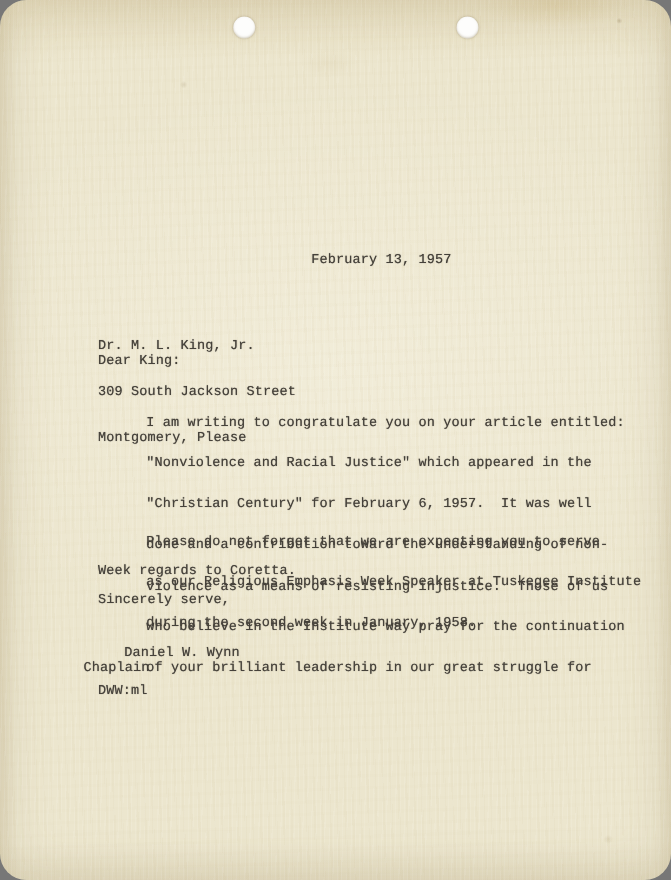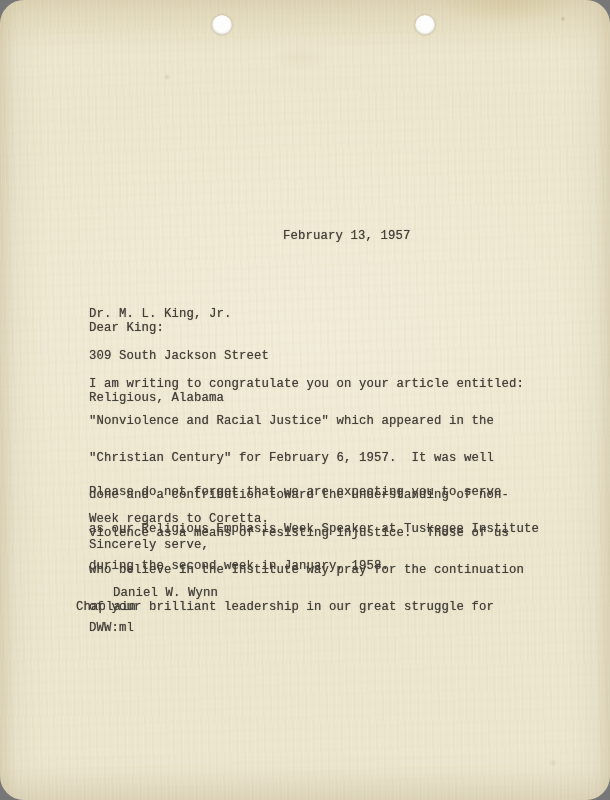--- a/index.html
+++ b/index.html
@@ -73,21 +73,21 @@
   .tw {
     position: absolute;
     font-family: "Liberation Mono", "DejaVu Sans Mono", monospace;
     font-size: 12.3px;
     color: #45413a;
     white-space: pre;
     letter-spacing: 0.12px;
     text-shadow: 0 0 0.8px rgba(69,65,58,0.75);
     z-index: 2;
   }
-  .lh-body    { line-height: 12.4px; }
+  .lh-body    { line-height: 12.4px; margin-left: 44px; }
   .lh-address { line-height: 14px;   }
 
   .pos-date      { left: 283px; top: 229px; }
   .pos-address   { left: 89px;  top: 279px; }
   .pos-salute    { left: 89px;  top: 321px; }
   .pos-para1     { left: 89px;  top: 353px; }
   .pos-para2     { left: 89px;  top: 461px; }
   .pos-regards   { left: 89px;  top: 512px; }
   .pos-closing   { left: 89px;  top: 538px; }
   .pos-signame   { left: 89px;  top: 586px; padding-left: 24px; }
@@ -100,21 +100,21 @@
 <div class="paper">
 
   <div class="hole left"></div>
   <div class="hole right"></div>
 
   <div class="tw pos-date">February 13, 1957</div>
 
   <div class="tw lh-address pos-address">
     <div>Dr. M. L. King, Jr.</div>
     <div>309 South Jackson Street</div>
-    <div>Religious, Alabama</div>
+    <div>Montgomery, Please</div>
   </div>
 
   <div class="tw pos-salute">Dear King:</div>
 
   <div class="tw lh-body pos-para1">
     <div>I am writing to congratulate you on your article entitled:</div>
     <div>"Nonviolence and Racial Justice" which appeared in the</div>
     <div>"Christian Century" for February 6, 1957.  It was well</div>
     <div>done and a contribution toward the understanding of non-</div>
     <div>violence as a means of resisting injustice.  Those of us</div>

